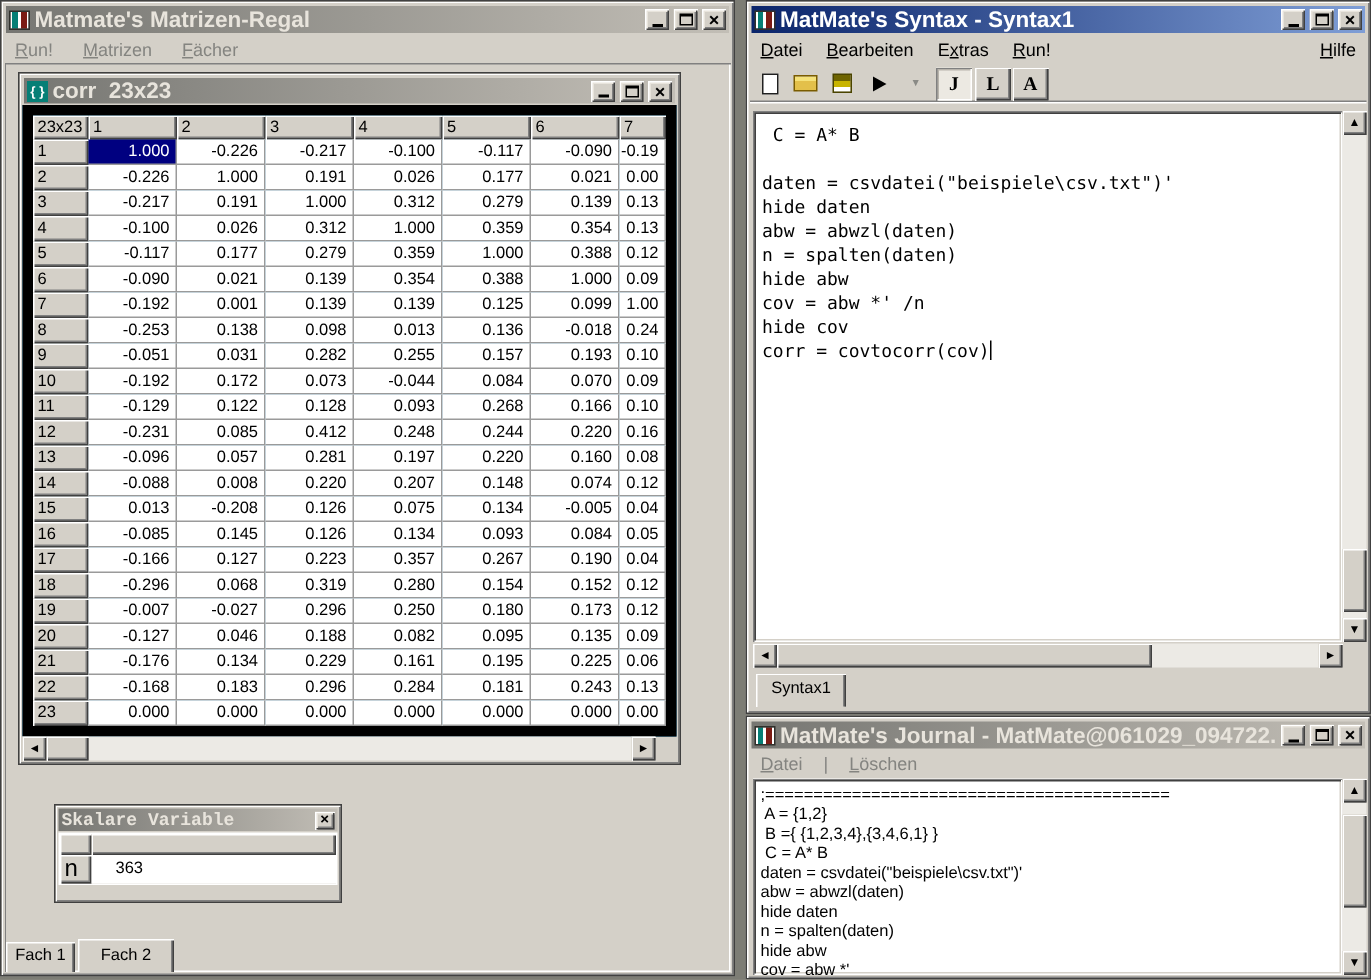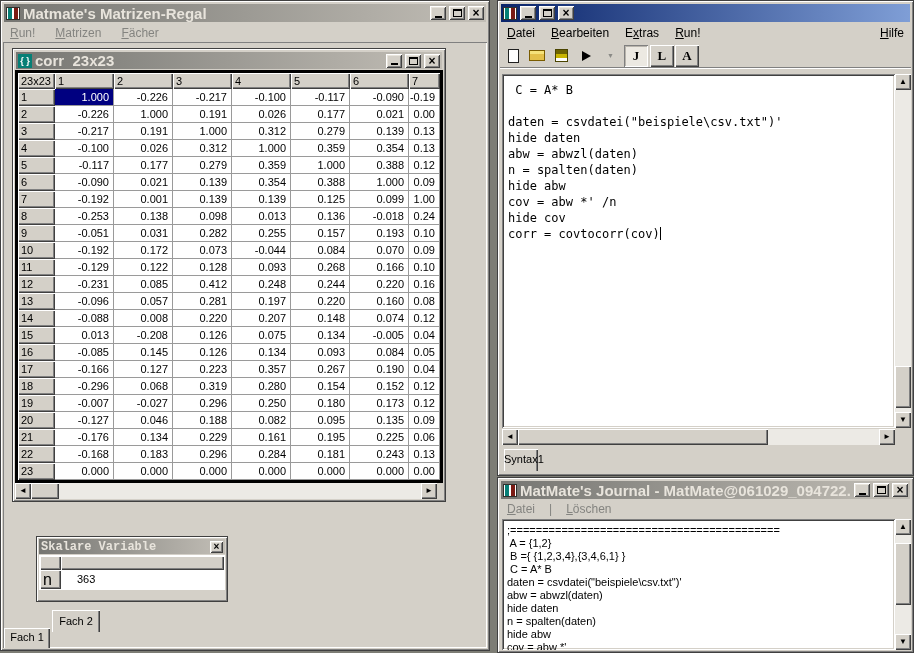--- a/index.html
+++ b/index.html
@@ -23,21 +23,21 @@
   .mi u{text-decoration:underline;}
   .mi.disabled{color:#848480;}
   .sunken{box-shadow:inset 1px 1px 0 #808080, inset -1px -1px 0 #fff, inset 2px 2px 0 #404040, inset -2px -2px 0 #D4D0C8;}
   
   .app-icon{width:14px;height:13px;background-image:linear-gradient(90deg,#fff 0 1px,#067f76 1px 5px,#fff 5px 7px,#7b1b14 7px 11px,#fff 11px 14px);border:1px solid #30302c;flex:0 0 auto;}
   .brace-icon{width:14px;height:14px;background:#067f76;color:#fff;font-size:9px;font-weight:bold;display:flex;align-items:center;justify-content:center;white-space:pre;flex:0 0 auto;}
   
   .mdi{position:absolute;left:2px;right:2px;top:41px;bottom:2px;background:#D4D0C8;
        box-shadow:inset 1px 1px 0 #808080, inset -1px -1px 0 #fff;}
   
-  .mtable{background:#0369a1;border:3px solid #000000;}
+  .mtable{background:#0369a1;border:7px solid #000000;}
   .mrow{display:flex;height:17px;}
   .mheadrow{height:16px;}
   .mcell{flex:0 0 auto;font-size:11px;line-height:15px;overflow:hidden;white-space:pre;}
   .c0{width:37px;}
   .c1,.c2,.c3,.c4,.c5,.c6{width:59px;}
   .c7{width:31px;}
   .mhead,.mrowhead{background:#D4D0C8;color:#000;padding:1px 3px;
        box-shadow:inset 1px 1px 0 #fff, inset -1px -1px 0 #404040, inset -2px -2px 0 #808080;}
   .mdata{background:#fff;color:#000;text-align:right;padding:1px 4px 0 0;
        border-right:1px solid #9a9a9a;border-bottom:1px solid #9a9a9a;}
@@ -378,25 +378,26 @@
         <span class="mhead" style="flex:1;height:14px;"></span>
       </div>
       <div style="display:flex;height:19px;">
         <span class="mhead" style="width:21px;height:19px;line-height:17px;">n</span>
         <span style="flex:1;background:#fff;font-size:11px;line-height:18px;padding-left:16px;">363</span>
       </div>
     </div>
   </div>
 
   <div class="tab" style="left:4px;top:628px;width:46px;height:20px;line-height:19px;"><span>Fach 1</span></div>
-  <div class="tab" style="left:52px;top:610px;width:48px;height:22px;line-height:22px;z-index:3;"><span>Fach 2</span></div>
+  <div class="tab" style="left:52px;top:626px;width:64px;height:22px;line-height:22px;z-index:3;"><span>Fach 2</span></div>
 
   <div class="win" style="left:497px;top:0;width:417px;height:476px;">
     <div class="titlebar active">
       <span class="app-icon"></span>
+      <span class="title-text">MatMate's Syntax - Syntax1</span>
       <span class="wbtn">
           <i class="g-min"></i>
         </span>
       <span class="wbtn">
           <i class="g-max"></i>
         </span>
       <span class="wbtn">
           <span class="g-close">×</span>
         </span>
     </div>
@@ -435,21 +436,21 @@
       <span class="sb-thumb" style="height:42px;"></span>
       <span style="height:4px;"></span>
       <span class="sb-btn">▼</span>
     </div>
     <div class="hscroll" style="position:absolute;left:4px;top:428px;width:393px;">
       <span class="sb-btn">◄</span>
       <span class="sb-thumb" style="width:250px;"></span>
       <span class="sb-track"></span>
       <span class="sb-btn">►</span>
     </div>
-    <div class="tab" style="position:absolute;left:6px;top:448px;width:34px;height:22px;line-height:21px;"><span>Syntax1</span></div>
+    <div class="tab" style="position:absolute;left:6px;top:448px;width:60px;height:22px;line-height:21px;"><span>Syntax1</span></div>
   </div>
 
   <div class="win" style="left:497px;top:477px;width:417px;height:176px;">
     <div class="titlebar inactive">
       <span class="app-icon"></span>
       <span class="title-text">MatMate's Journal - MatMate@061029_094722.mmj</span>
       <span class="wbtn">
           <i class="g-min"></i>
         </span>
       <span class="wbtn">

